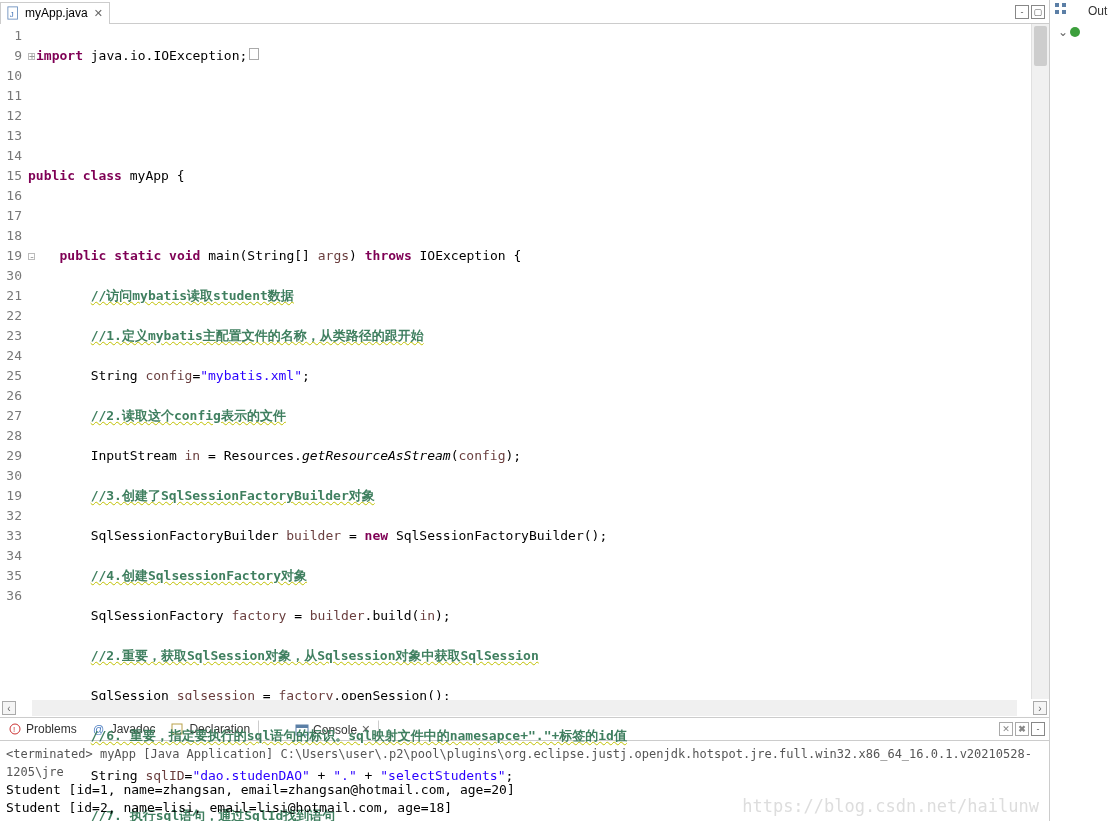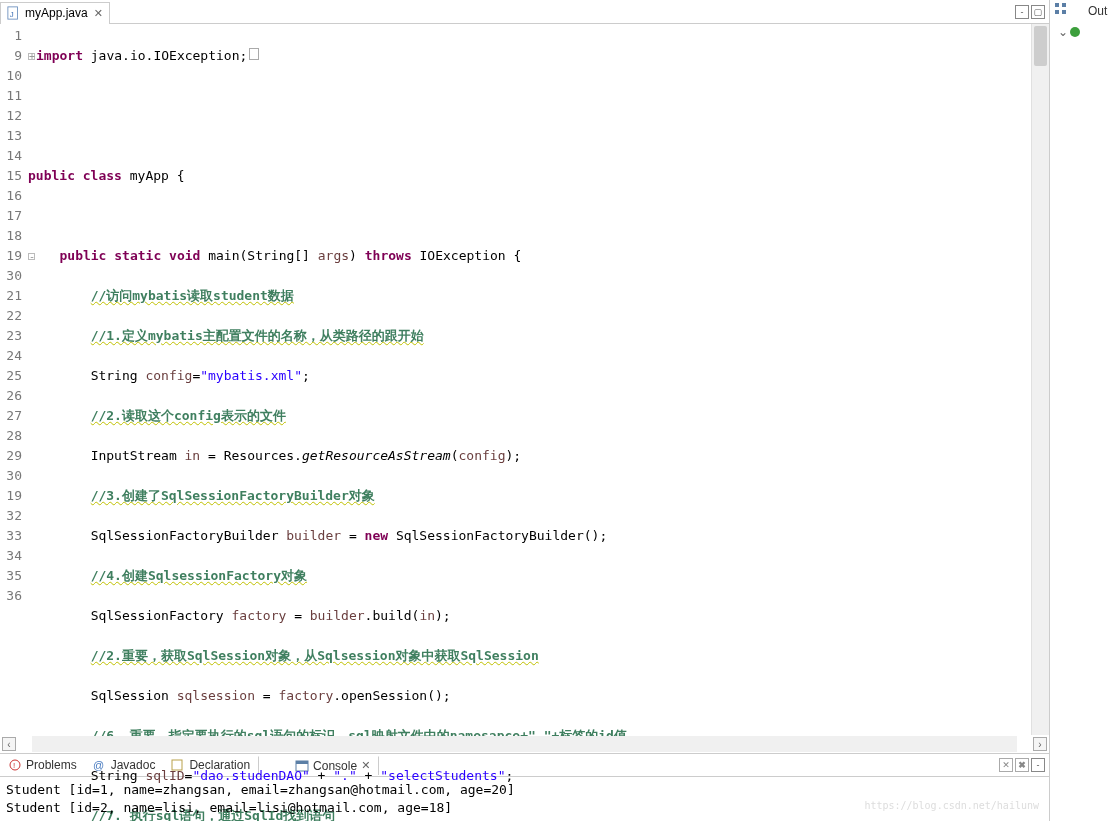--- a/index.html
+++ b/index.html
@@ -33,21 +33,21 @@
   .console-btns { display:flex; gap:2px; padding-right:4px; }
   .console-area { padding: 4px 6px; font-family: Consolas, monospace; font-size: 13px; line-height: 18px; }
   .term-line { color:#555; font-size:12px; }
   .sqicon { width:14px; height:14px; display:inline-block; }
   .out-head { display:flex; align-items:center; gap:20px; font-size:12px; color:#333; }
   .out-body { padding-left: 4px; padding-top: 6px; font-size:12px; }
   .tree-row { display:flex; align-items:center; gap:2px; }
   .green-circle { width:10px; height:10px; border-radius:50%; background:#3c9f3c; display:inline-block; }
   .squig { text-decoration: underline wavy #c0c000 1px; font-weight: bold; }
   .collapse { color:#999; font-size:10px; border:1px solid #bbb; width:7px; height:7px; display:inline-block; text-align:center; line-height:6px; margin-right:1px; }
-  .watermark { position: absolute; right: 10px; bottom: 6px; color: #ddd; font-size: 10px; }
+  .watermark { position: absolute; right: 10px; bottom: 6px; color: #ddd; font-size: 17px; }
 </style>
 </head>
 <body>
 
 <div class="main-col">
 
   <div class="tab-bar">
     <div class="tab">
       <span class="jicon">
         <svg viewBox="0 0 16 16">
@@ -169,20 +169,21 @@
     </div>
     <div class="bspace"></div>
     <div class="console-btns">
       <span class="winbtn" style="border-color:#aaa;color:#888;">✕</span>
       <span class="winbtn" style="border-color:#aaa;color:#888;font-weight:bold;">✖</span>
       <span class="winbtn">-</span>
     </div>
   </div>
 
   <div class="console-area" style="position:relative;">
+    <div class="term-line">&lt;terminated&gt; myApp [Java Application] C:\Users\user\.p2\pool\plugins\org.eclipse.justj.openjdk.hotspot.jre.full.win32.x86_64_16.0.1.v20210528-1205\jre</div>
     <div>Student [id=1, name=zhangsan, email=zhangsan@hotmail.com, age=20]</div>
     <div>Student [id=2, name=lisi, email=lisi@hotmail.com, age=18]</div>
     <div class="watermark">https://blog.csdn.net/hailunw</div>
   </div>
 </div>
 
 <div class="outline-col">
   <div class="out-head">
     <span><svg width="14" height="14" viewBox="0 0 14 14">
           <rect x="1" y="1" width="4" height="4" fill="#5b7fa6"></rect>

